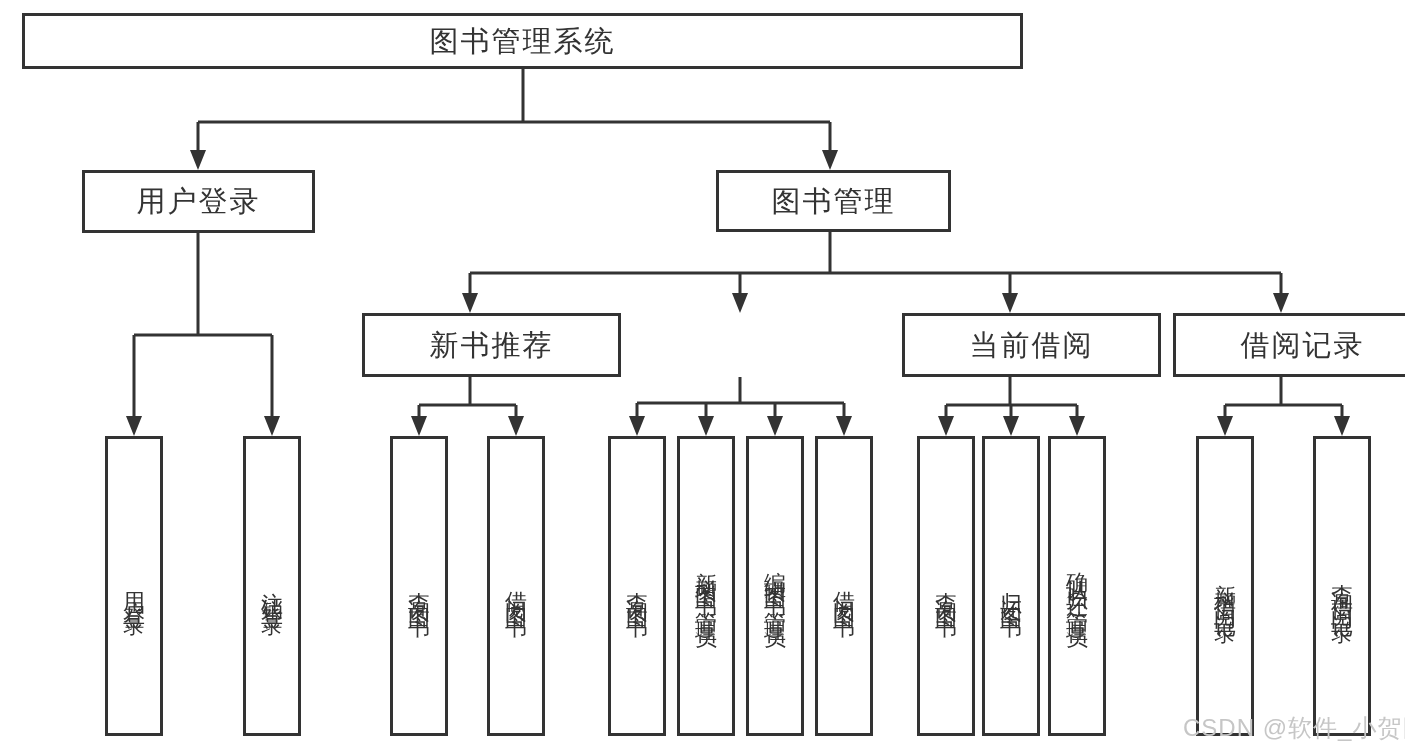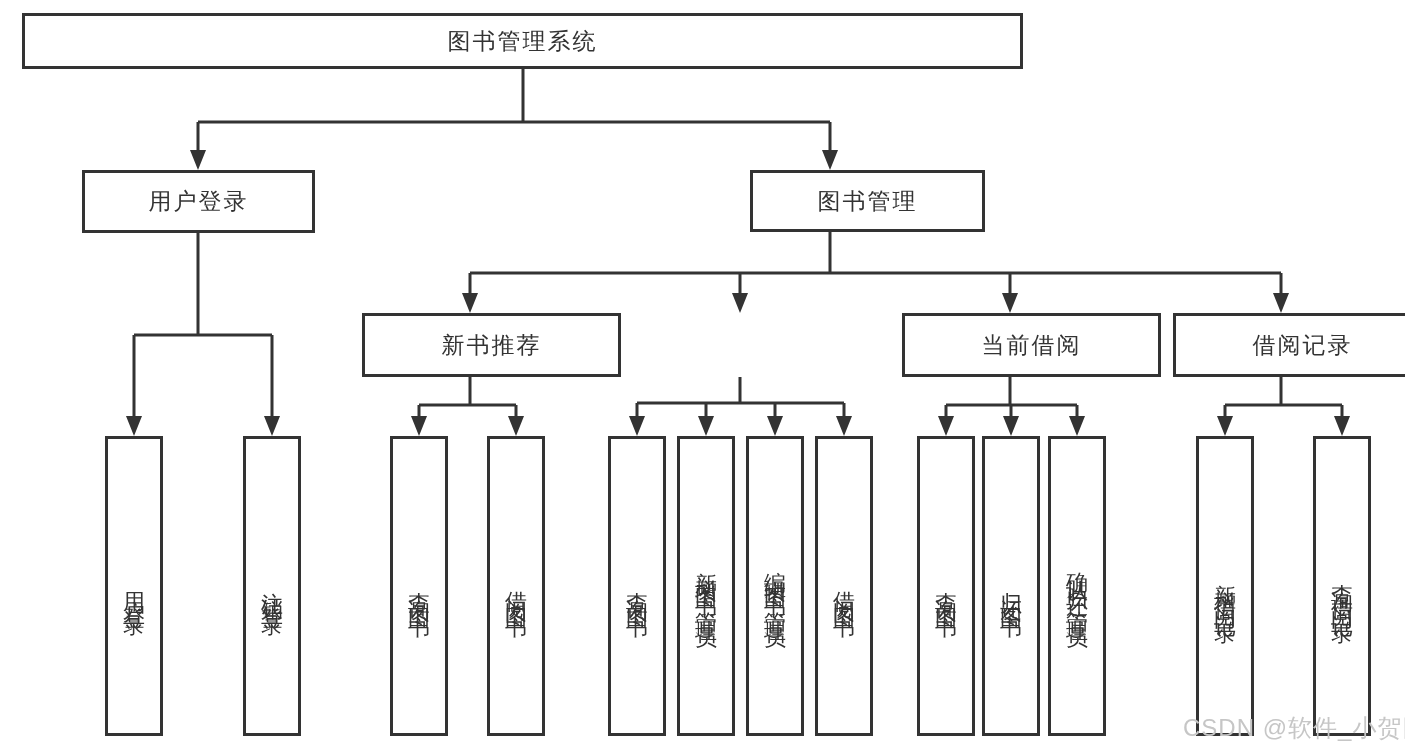--- a/index.html
+++ b/index.html
@@ -17,33 +17,33 @@
     box-sizing:border-box;
     background:#ffffff;
     border:3px solid #333333;
     color:#333333;
     display:flex;
     align-items:center;
     justify-content:center;
     text-align:center;
     z-index:2;
   }
-  .h-label { font-size:23px; letter-spacing:2px; line-height:1; }
+  .h-label { font-size:29px; letter-spacing:2px; line-height:1; }
   .v-label {
     writing-mode:vertical-rl;
     text-orientation:mixed;
     font-size:22px;
     letter-spacing:8px;
     line-height:1;
     padding-top:8px;
   }
   
   .n-root   { left:22px;  top:13px;  width:1001px; height:56px; }
   .n-l2a    { left:82px;  top:170px; width:233px;  height:63px; }
-  .n-l2b    { left:750px; top:170px; width:235px;  height:62px; }
+  .n-l2b    { left:716px; top:170px; width:235px;  height:62px; }
   .n-l3     { top:313px;  width:259px; height:64px; }
   .n-l3a    { left:362px; }
   .n-l3b    { left:632px; }
   .n-l3c    { left:902px; }
   .n-l3d    { left:1173px; }
   .leaf     { top:436px;  width:58px; height:300px; }
   .lf-1  { left:105px; }  .lf-2  { left:243px; }
   .lf-3  { left:390px; }  .lf-4  { left:487px; }
   .lf-5  { left:608px; }  .lf-6  { left:677px; }
   .lf-7  { left:746px; }  .lf-8  { left:815px; }

